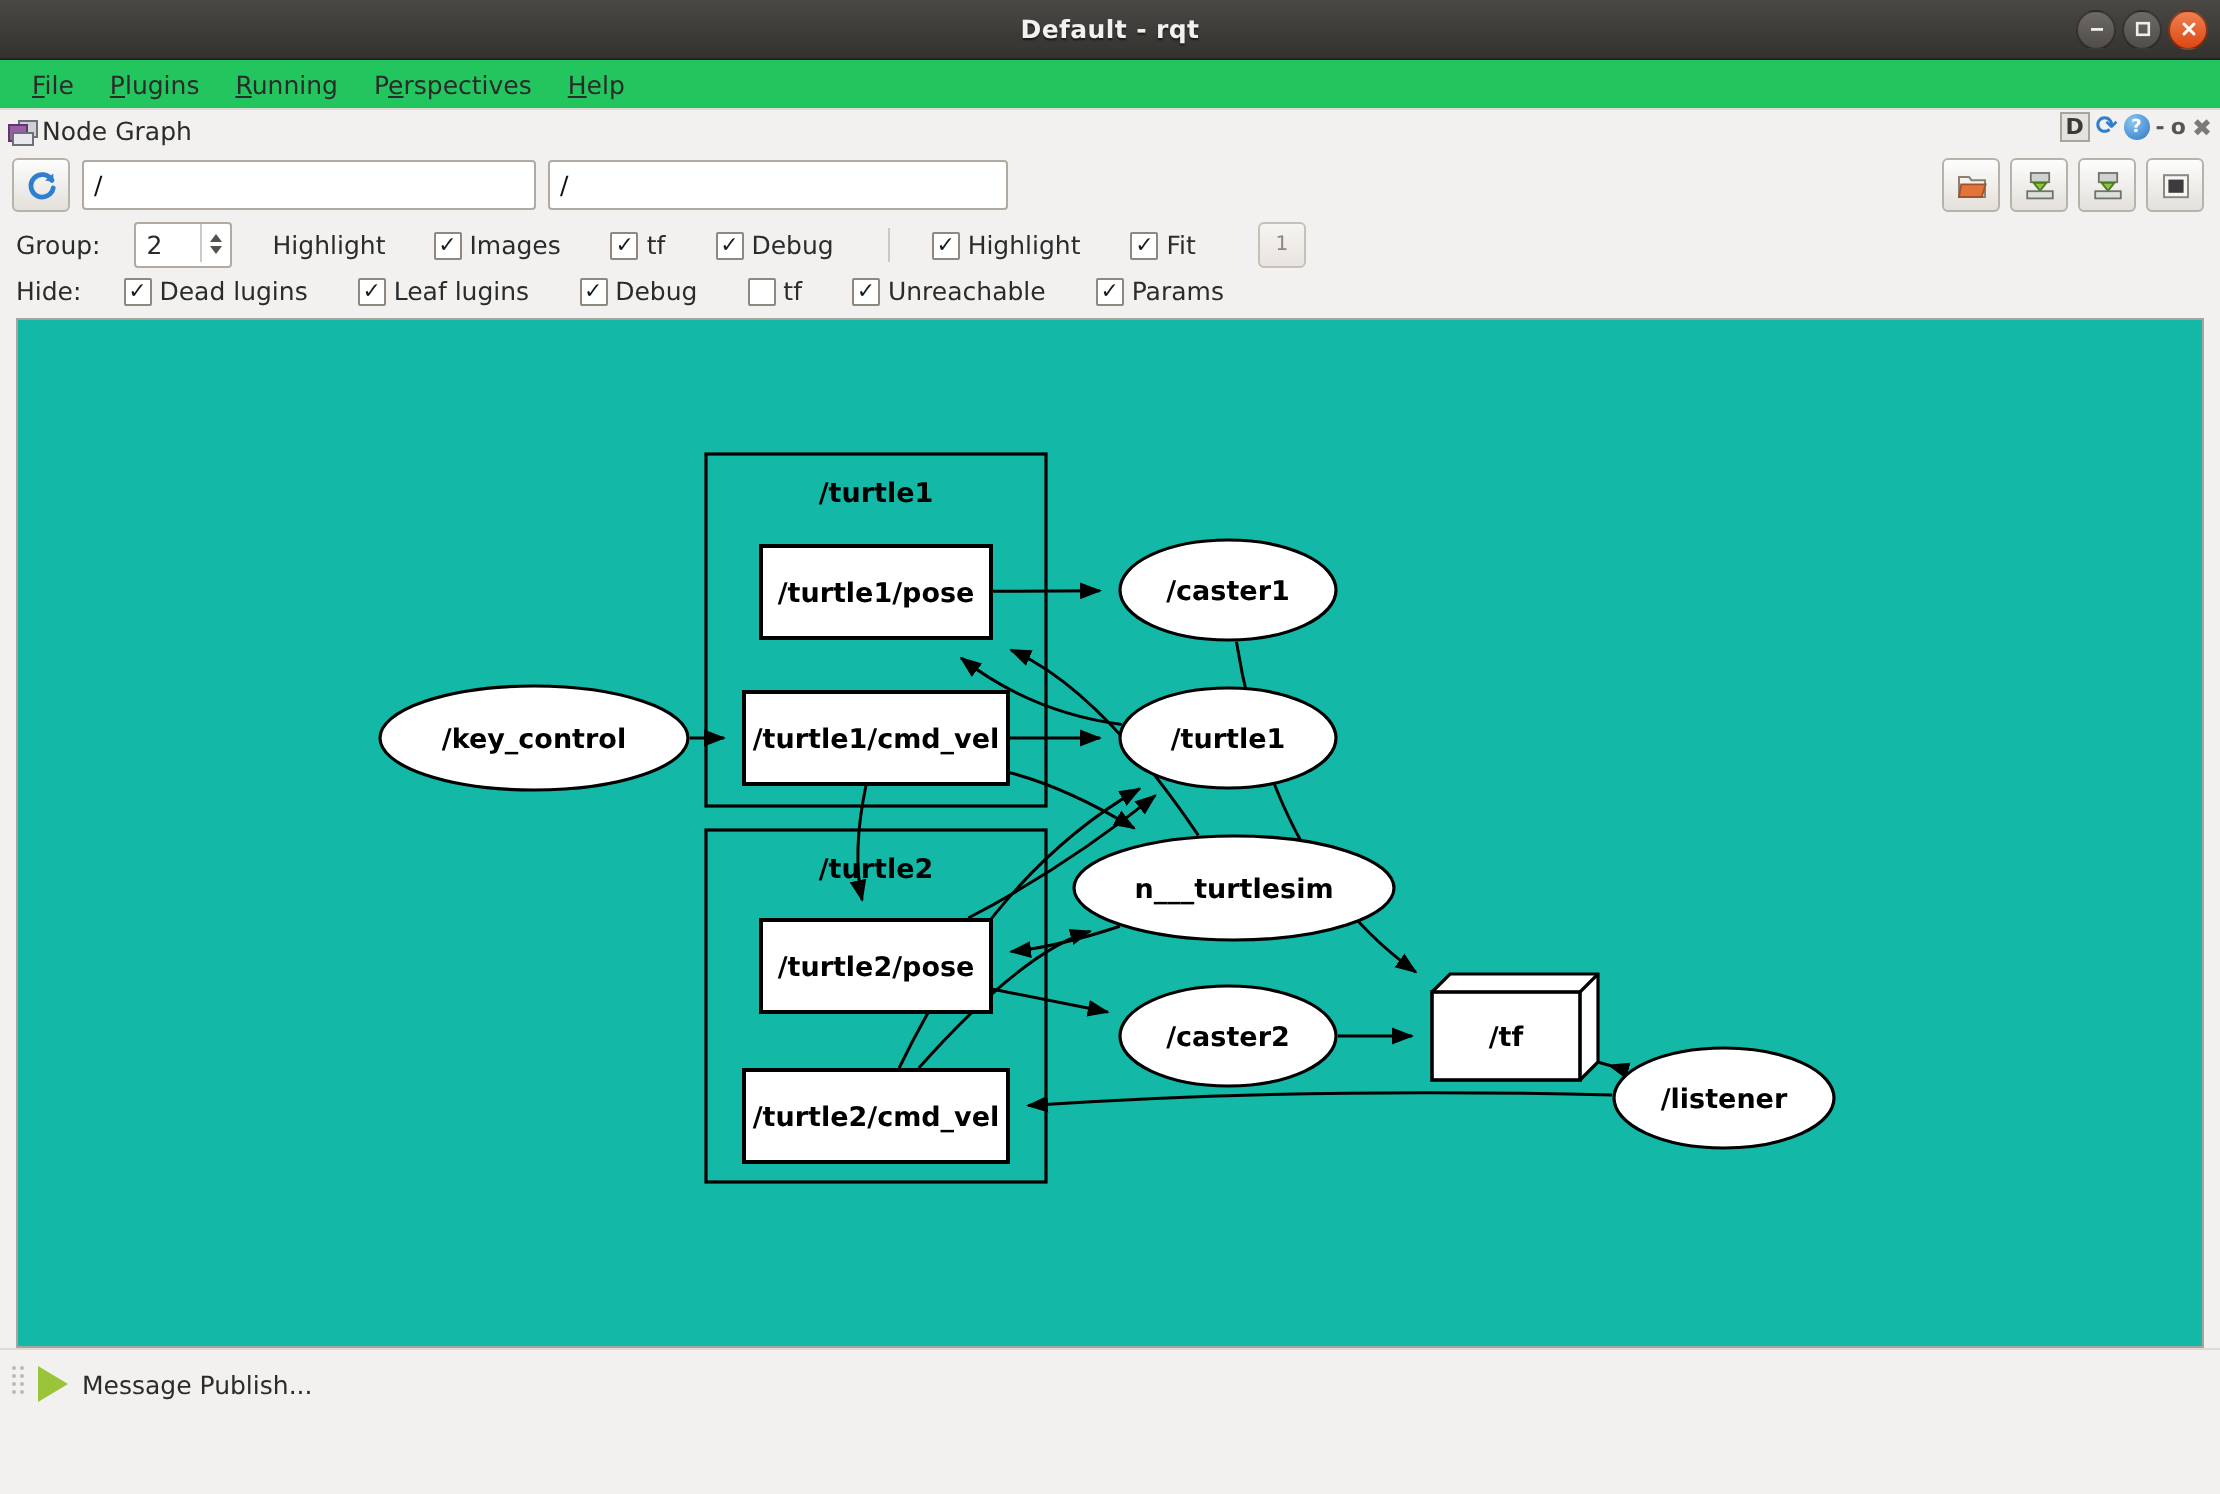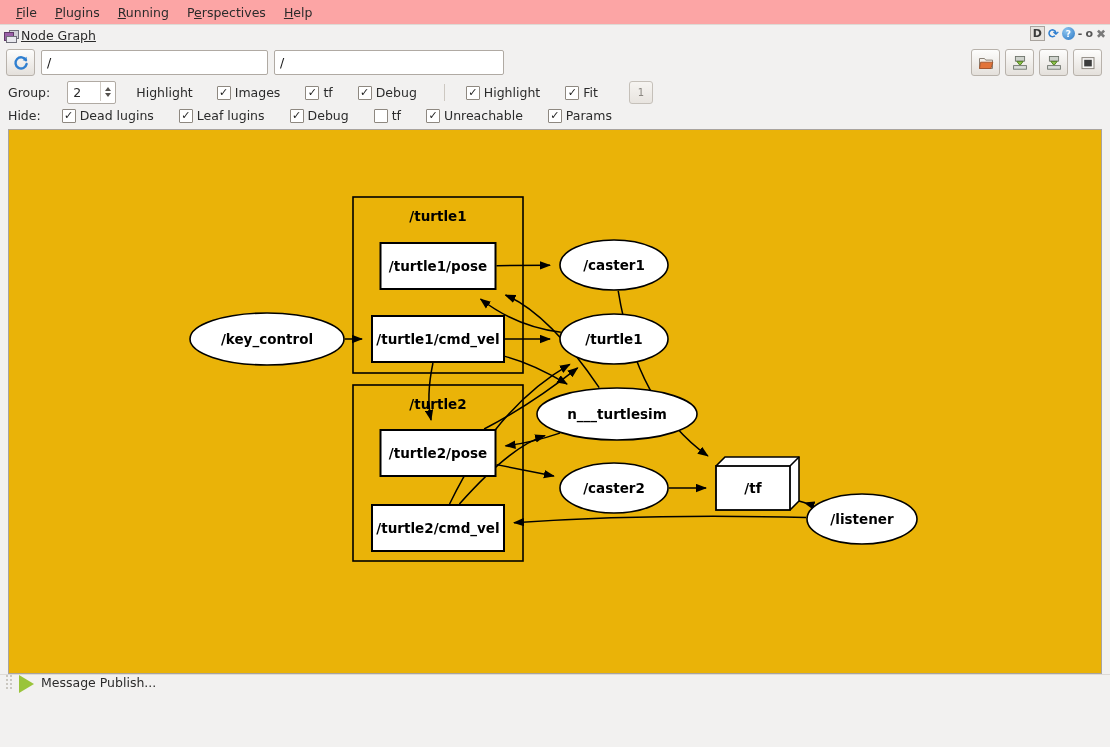--- a/index.html
+++ b/index.html
@@ -23,30 +23,30 @@
   }
   .winbtns{position:absolute;right:6px;top:0;height:29px;display:flex;align-items:center;gap:3px;}
   .wbtn{width:18px;height:18px;border-radius:50%;display:flex;align-items:center;justify-content:center;
     font-size:10px;line-height:1;color:#f2f1f0;border:1px solid rgba(0,0,0,.45);}
   .wbtn.min,.wbtn.max{background:linear-gradient(to bottom,#6d6a66,#504d49);}
   .wbtn.close{background:linear-gradient(to bottom,#f08050,#dd4814);}
   .wbtn svg{display:block;}
 
   
   .menubar{
-    height:24px;min-height:24px;background:#fca5a5;border-bottom:1px solid #dedad5;
+    height:24px;min-height:24px;background:#22c55e;border-bottom:1px solid #dedad5;
     display:flex;align-items:center;padding:0 8px;gap:2px;
   }
   .menuitem{padding:2px 8px;font-size:12.5px;color:#2b2b2b;cursor:default;border-radius:2px;}
   .menuitem u{text-decoration:underline;}
 
   
   .pluginbar{
     height:21px;min-height:21px;display:flex;align-items:center;
-    background:#f2f1f0;padding:0 4px;position:relative;text-decoration:underline;
+    background:#f2f1f0;padding:0 4px;position:relative;
   }
   .pluginbar .pl-title{display:flex;align-items:center;gap:3px;font-size:12.5px;}
   .dock-icon{width:14px;height:12px;position:relative;display:inline-block;}
   .dock-icon .b1{position:absolute;left:0;top:2px;width:8px;height:7px;background:#9a5fa8;border:1px solid #5f3a69;}
   .dock-icon .b2{position:absolute;left:5px;top:0px;width:8px;height:7px;background:#cfcfd6;border:1px solid #6f6f7a;}
   .dock-icon .b3{position:absolute;left:2px;top:6px;width:9px;height:5px;background:#e8e8ee;border:1px solid #6f6f7a;}
   .dockctl{position:absolute;right:4px;top:1px;display:flex;align-items:center;gap:3px;font-size:11px;color:#555;}
   .dockctl .dbox{border:1px solid #a9a49e;background:#e6e3df;padding:0 2px;font-weight:bold;font-size:11px;color:#3a3a3a;line-height:13px;}
   .refresh-glyph{color:#2f7fd0;font-size:13px;font-weight:bold;}
   .help-glyph{width:13px;height:13px;border-radius:50%;background:radial-gradient(circle at 35% 30%,#8dc6f0,#2a76c4);
@@ -92,37 +92,57 @@
   .cb{display:flex;align-items:center;gap:4px;margin-right:13px;cursor:default;}
   .box{width:12px;height:12px;border:1px solid #8e8880;background:#fff;border-radius:1px;
        display:flex;align-items:center;justify-content:center;}
   .box .tick{font-size:11px;line-height:11px;color:#1a1a1a;font-family:"DejaVu Sans",sans-serif;}
   .sep{width:1px;height:17px;background:#cdc8c1;margin:0 9px 0 2px;}
   .numbtn{width:22px;height:21px;border:1px solid #c5c0b9;border-radius:3px;
       background:linear-gradient(to bottom,#f6f4f1,#e8e4df);display:flex;align-items:center;justify-content:center;
       font-size:10px;color:#8a8680;margin-left:6px;}
 
   
-  .canvaswrap{margin:4px 8px 0 8px;flex:1;background:#eab308;border:1px solid #a9a49e;position:relative;overflow:hidden;}
+  .canvaswrap{margin:4px 8px 0 8px;flex:1;background:#14b8a6;border:1px solid #a9a49e;position:relative;overflow:hidden;}
   .canvaswrap svg{display:block;}
 
   
   .bottombar{height:34px;min-height:34px;background:#f2f1f0;border-top:1px solid #dedad5;
-      display:flex;align-items:flex-start;padding:0 6px;gap:7px;}
+      display:flex;align-items:center;padding:0 6px;gap:7px;}
   .grip{width:6px;height:18px;display:grid;grid-template-columns:2px 2px;grid-template-rows:repeat(4,2px);gap:2px;}
   .grip i{background:#bdb8b1;display:block;width:2px;height:2px;border-radius:50%;}
   .playtri{width:0;height:0;border-top:9px solid transparent;border-bottom:9px solid transparent;border-left:15px solid #9ac43a;}
   .bottombar .txt{font-size:12.5px;color:#2b2b2b;}
   .footer{height:38px;min-height:38px;background:#f2f1f0;}
 </style>
 </head>
 <body>
 
 <div class="app">
 
+  <div class="titlebar">
+    <div class="title">Default - rqt</div>
+    <div class="winbtns">
+      <div class="wbtn min">
+        <svg width="9" height="9" viewBox="0 0 9 9">
+            <rect x="1.5" y="4" width="6" height="1.4" fill="#f0eeec"></rect>
+          </svg>
+      </div>
+      <div class="wbtn max">
+        <svg width="9" height="9" viewBox="0 0 9 9">
+            <rect x="1.6" y="1.6" width="5.8" height="5.8" fill="none" stroke="#f0eeec" stroke-width="1.3"></rect>
+          </svg>
+      </div>
+      <div class="wbtn close">
+        <svg width="9" height="9" viewBox="0 0 9 9">
+            <path d="M2 2 L7 7 M7 2 L2 7" stroke="#fff" stroke-width="1.5" stroke-linecap="round"></path>
+          </svg>
+      </div>
+    </div>
+  </div>
 
   <div class="menubar">
     <div class="menuitem"><u>F</u><span>ile</span></div>
     <div class="menuitem"><u>P</u><span>lugins</span></div>
     <div class="menuitem"><u>R</u><span>unning</span></div>
     <div class="menuitem">P<u>e</u><span>rspectives</span></div>
     <div class="menuitem"><u>H</u><span>elp</span></div>
   </div>
 
   <div class="pluginbar">

